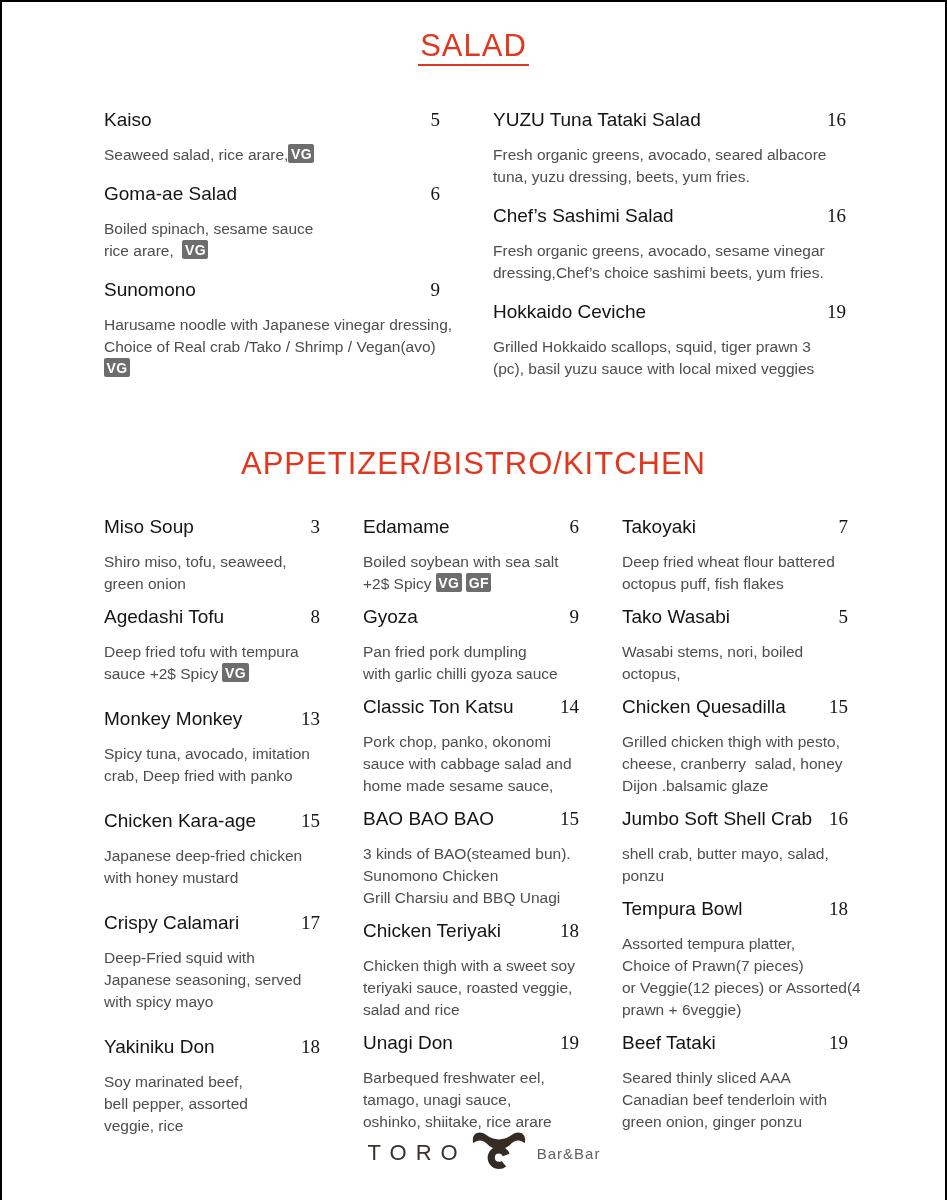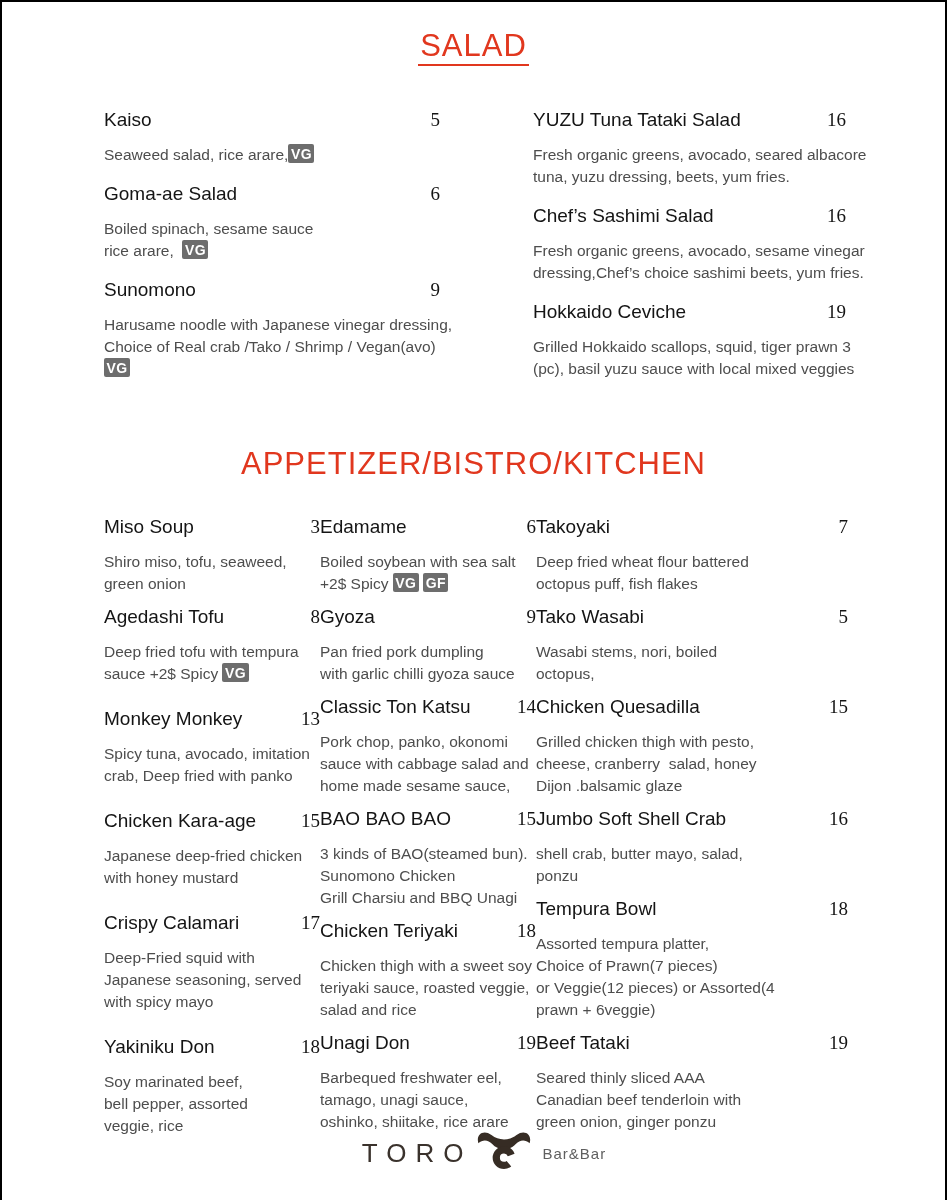--- a/index.html
+++ b/index.html
@@ -10,45 +10,45 @@
     font-family:"Liberation Sans", sans-serif;
   }
   .heading{
     margin:0;text-align:center;font-weight:400;font-size:31px;
     letter-spacing:1px;color:#e1371e;line-height:36px;
   }
   .heading-salad{margin-top:26px;}
   .heading-salad .htext{border-bottom:2px solid currentColor;padding:0 2px 1px;}
   .heading-appetizer{margin-top:50px;}
   .cols{display:flex;}
-  .cols-salad{margin-top:44px;padding:0 99px 0 102px;gap:93px;}
+  .cols-salad{margin-top:44px;padding:0 99px 0 102px;gap:53px;}
   .cols-salad .col:nth-child(1){width:336px;flex:none;}
   .cols-salad .col:nth-child(2){flex:1;min-width:0;}
-  .cols-appetizer{margin-top:33px;padding:0 97px 0 102px;}
+  .cols-appetizer{margin-top:33px;padding:0 97px 0 102px;gap:43px;}
   .cols-appetizer .col{width:216px;flex:none;}
   .cols-appetizer .col:nth-child(3){width:auto;flex:1;min-width:0;}
   .item{margin-bottom:10px;}
   .cols-salad .item{margin-bottom:16px;}
   .cols-appetizer .col:nth-child(1) .item{margin-bottom:22px;}
   .cols-appetizer .col:nth-child(1) .item:first-child{margin-bottom:10px;}
   .item-head{display:flex;justify-content:space-between;align-items:baseline;}
   .name{font-size:19px;color:#141414;line-height:24px;white-space:pre;}
   .price{font-family:"Liberation Serif", serif;font-size:19px;color:#141414;line-height:24px;padding-left:8px;}
   .desc{margin-top:12px;font-size:15.5px;line-height:22px;color:#4d4d4d;}
   .desc .line{white-space:pre;}
   .badge{
     display:inline-block;background:#6d6d6d;color:#ffffff;
     font-size:14px;font-weight:bold;letter-spacing:.4px;
     padding:2.5px 2.5px;border-radius:2px;line-height:1;vertical-align:1.5px;
   }
   .footer{
     position:absolute;left:0;right:0;bottom:30px;
     display:flex;align-items:center;justify-content:center;
   }
-  .brand{font-size:26px;letter-spacing:9px;color:#3a322c;margin-right:2px;margin-left:21px;}
+  .brand{font-size:22px;letter-spacing:9px;color:#3a322c;margin-right:2px;margin-left:21px;}
   .bull{margin:-6px 10px 0 2px;}
   .suffix{font-size:15px;letter-spacing:1px;color:#5f5f5f;}
 </style>
 </head>
 <body>
 
 <div class="page">
 
   <h1 class="heading heading-salad"><span class="htext">SALAD</span></h1>
 

